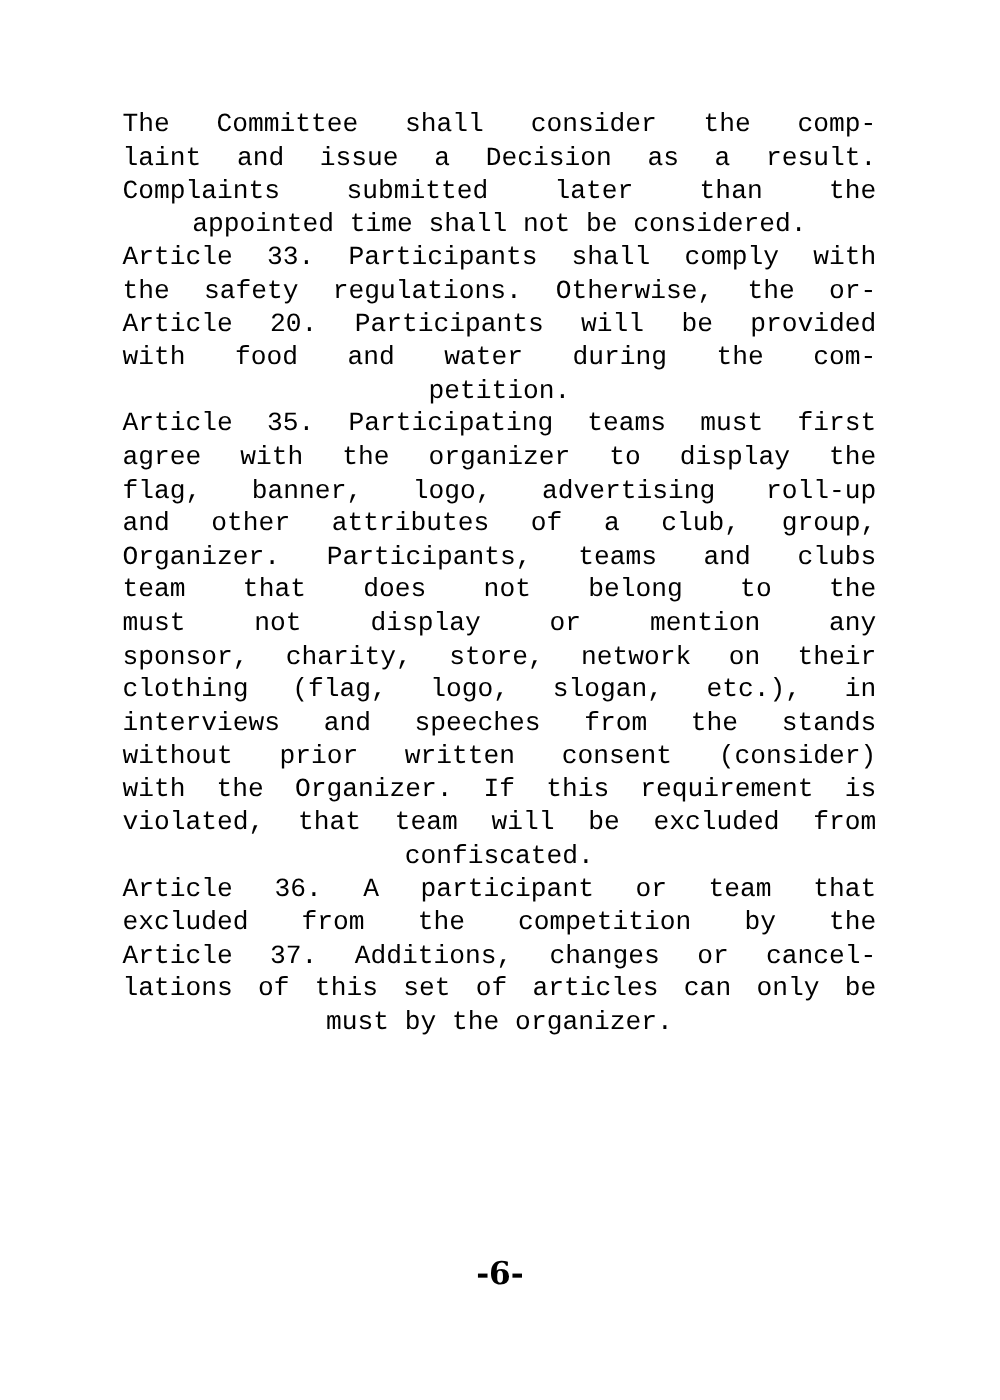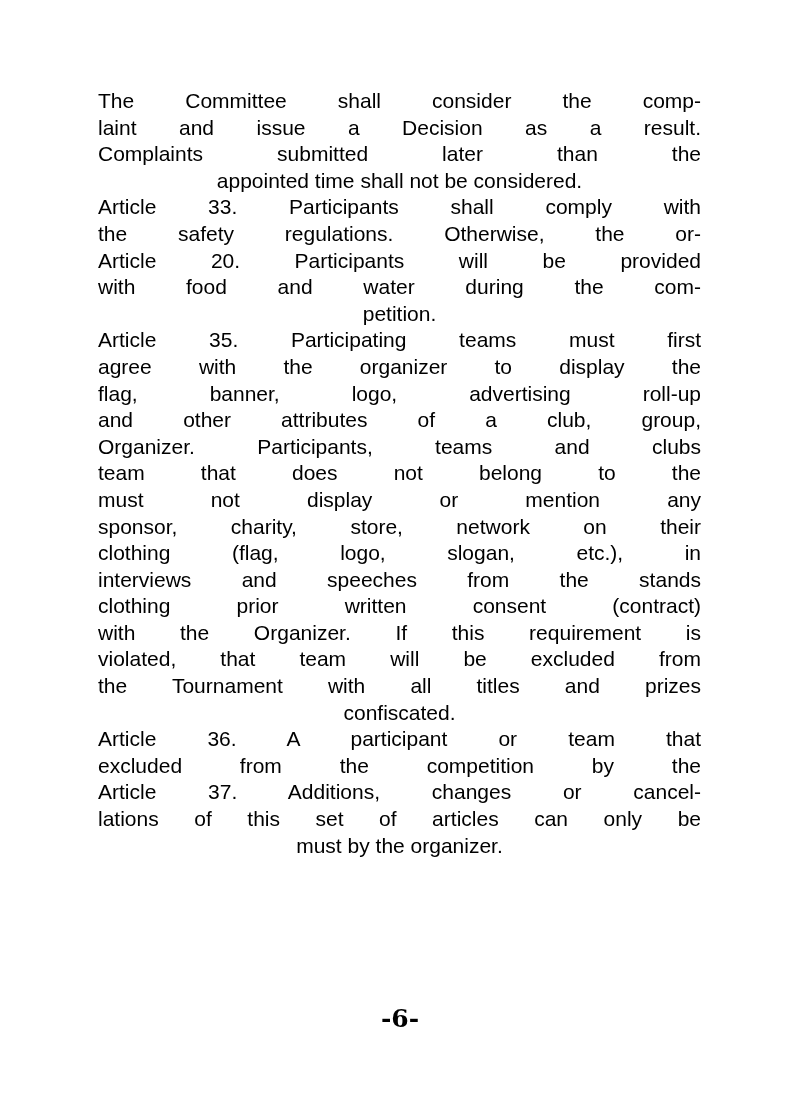--- a/index.html
+++ b/index.html
@@ -12,21 +12,21 @@
     width: 800px;
     height: 1120px;
     background: #ffffff;
     overflow: hidden;
   }
   .text-block {
     position: absolute;
     left: 98px;
     top: 88px;
     width: 603px;
-    font-family: Liberation Sans, sans-serif;
+    font-family: Liberation Mono, monospace;
     font-size: 21px;
     line-height: 26.6px;
     color: #000000;
   }
   .line {
     text-align: center;
     white-space: nowrap;
   }
   .line.j {
     white-space: normal;
@@ -63,24 +63,23 @@
     <div class="line j">Article 35. Participating teams must first</div>
     <div class="line j">agree with the organizer to display the</div>
     <div class="line j">flag, banner, logo, advertising roll-up</div>
     <div class="line j">and other attributes of a club, group,</div>
     <div class="line j">Organizer. Participants, teams and clubs</div>
     <div class="line j">team that does not belong to the</div>
     <div class="line j">must not display or mention any</div>
     <div class="line j">sponsor, charity, store, network on their</div>
     <div class="line j">clothing (flag, logo, slogan, etc.), in</div>
     <div class="line j">interviews and speeches from the stands</div>
-    <div class="line j">clothing prior written consent (contract)</div>
+    <div class="line j">without prior written consent (consider)</div>
     <div class="line j">with the Organizer. If this requirement is</div>
     <div class="line j">violated, that team will be excluded from</div>
-    <div class="line j">the Tournament with all titles and prizes</div>
     <div class="line">confiscated.</div>
     <div class="line j">Article 36. A participant or team that</div>
     <div class="line j">excluded from the competition by the</div>
     <div class="line j">Article 37. Additions, changes or cancel-</div>
     <div class="line j">lations of this set of articles can only be</div>
     <div class="line">must by the organizer.</div>
   </div>
   <div class="page-number">-6-</div>
 </div>
 

